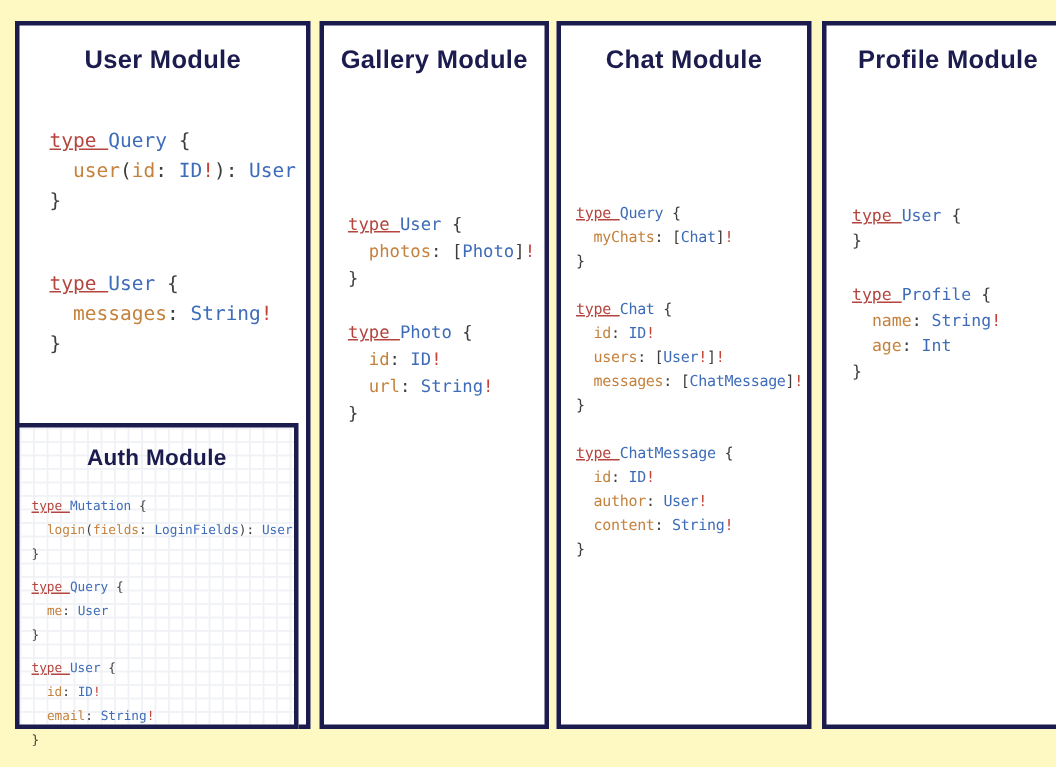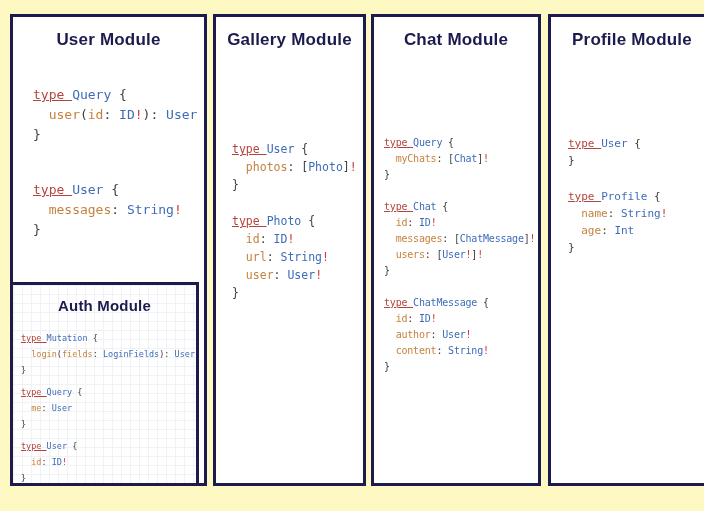--- a/index.html
+++ b/index.html
@@ -112,57 +112,57 @@
             <div class="line"><span class="tk-pn">}</span></div>
           </div>
           <div class="block">
             <div class="line"><span class="tk-kw">type </span><span class="tk-ty">Query </span><span class="tk-pn">{</span></div>
             <div class="line"><span class="tk-pn">  </span><span class="tk-fld">me</span><span class="tk-pn">: </span><span class="tk-ty">User</span></div>
             <div class="line"><span class="tk-pn">}</span></div>
           </div>
           <div class="block">
             <div class="line"><span class="tk-kw">type </span><span class="tk-ty">User </span><span class="tk-pn">{</span></div>
             <div class="line"><span class="tk-pn">  </span><span class="tk-fld">id</span><span class="tk-pn">: </span><span class="tk-ty">ID</span><span class="tk-ex">!</span></div>
+            <div class="line"><span class="tk-pn">  </span><span class="tk-fld">email</span><span class="tk-pn">: </span><span class="tk-ty">String</span><span class="tk-ex">!</span></div>
             <div class="line"><span class="tk-pn">}</span></div>
           </div>
         </div>
     </section>
   </section>
 
   <section class="panel panel-gallery">
     <h2 class="title">Gallery Module</h2>
     <div class="code code-gallery">
         <div class="block">
           <div class="line"><span class="tk-kw">type </span><span class="tk-ty">User </span><span class="tk-pn">{</span></div>
           <div class="line"><span class="tk-pn">  </span><span class="tk-fld">photos</span><span class="tk-pn">: [</span><span class="tk-ty">Photo</span><span class="tk-pn">]</span><span class="tk-ex">!</span></div>
           <div class="line"><span class="tk-pn">}</span></div>
         </div>
         <div class="block">
           <div class="line"><span class="tk-kw">type </span><span class="tk-ty">Photo </span><span class="tk-pn">{</span></div>
           <div class="line"><span class="tk-pn">  </span><span class="tk-fld">id</span><span class="tk-pn">: </span><span class="tk-ty">ID</span><span class="tk-ex">!</span></div>
           <div class="line"><span class="tk-pn">  </span><span class="tk-fld">url</span><span class="tk-pn">: </span><span class="tk-ty">String</span><span class="tk-ex">!</span></div>
-          <div class="line"><span class="tk-pn">  </span><span class="tk-fld">user</span><span class="tk-pn">: </span><span class="tk-ty">User</span><span class="tk-ex">!</span></div>
           <div class="line"><span class="tk-pn">}</span></div>
         </div>
       </div>
   </section>
 
   <section class="panel panel-chat">
     <h2 class="title">Chat Module</h2>
     <div class="code code-chat">
         <div class="block">
           <div class="line"><span class="tk-kw">type </span><span class="tk-ty">Query </span><span class="tk-pn">{</span></div>
           <div class="line"><span class="tk-pn">  </span><span class="tk-fld">myChats</span><span class="tk-pn">: [</span><span class="tk-ty">Chat</span><span class="tk-pn">]</span><span class="tk-ex">!</span></div>
           <div class="line"><span class="tk-pn">}</span></div>
         </div>
         <div class="block">
           <div class="line"><span class="tk-kw">type </span><span class="tk-ty">Chat </span><span class="tk-pn">{</span></div>
           <div class="line"><span class="tk-pn">  </span><span class="tk-fld">id</span><span class="tk-pn">: </span><span class="tk-ty">ID</span><span class="tk-ex">!</span></div>
+          <div class="line"><span class="tk-pn">  </span><span class="tk-fld">users</span><span class="tk-pn">: [</span><span class="tk-ty">User</span><span class="tk-ex">!</span><span class="tk-pn">]</span><span class="tk-ex">!</span></div>
           <div class="line"><span class="tk-pn">  </span><span class="tk-fld">messages</span><span class="tk-pn">: [</span><span class="tk-ty">ChatMessage</span><span class="tk-pn">]</span><span class="tk-ex">!</span></div>
-          <div class="line"><span class="tk-pn">  </span><span class="tk-fld">users</span><span class="tk-pn">: [</span><span class="tk-ty">User</span><span class="tk-ex">!</span><span class="tk-pn">]</span><span class="tk-ex">!</span></div>
           <div class="line"><span class="tk-pn">}</span></div>
         </div>
         <div class="block">
           <div class="line"><span class="tk-kw">type </span><span class="tk-ty">ChatMessage </span><span class="tk-pn">{</span></div>
           <div class="line"><span class="tk-pn">  </span><span class="tk-fld">id</span><span class="tk-pn">: </span><span class="tk-ty">ID</span><span class="tk-ex">!</span></div>
           <div class="line"><span class="tk-pn">  </span><span class="tk-fld">author</span><span class="tk-pn">: </span><span class="tk-ty">User</span><span class="tk-ex">!</span></div>
           <div class="line"><span class="tk-pn">  </span><span class="tk-fld">content</span><span class="tk-pn">: </span><span class="tk-ty">String</span><span class="tk-ex">!</span></div>
           <div class="line"><span class="tk-pn">}</span></div>
         </div>
       </div>

